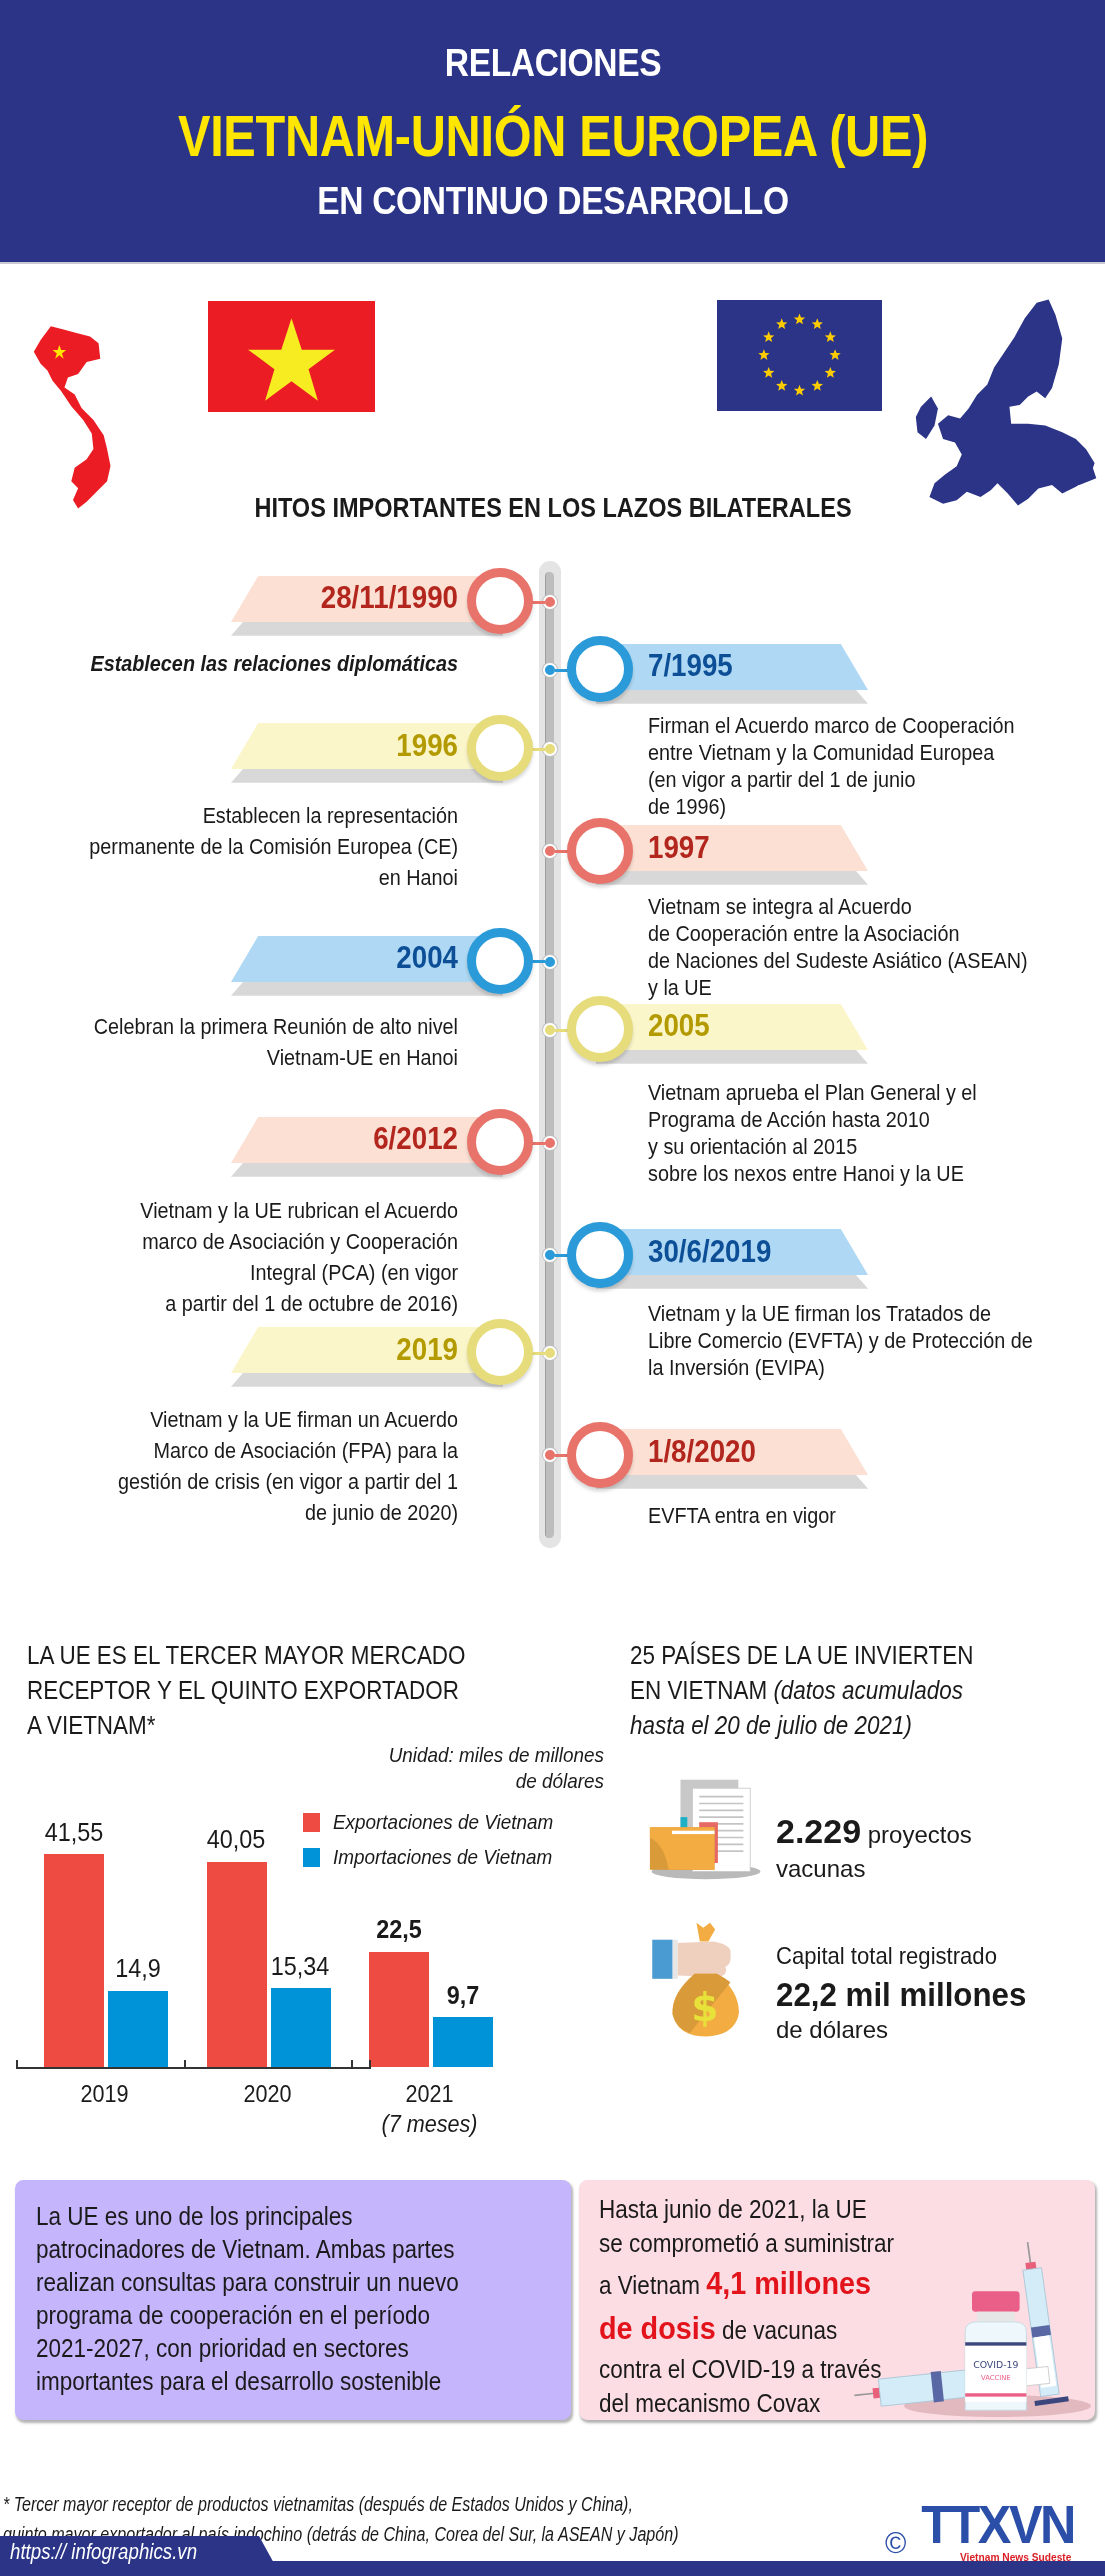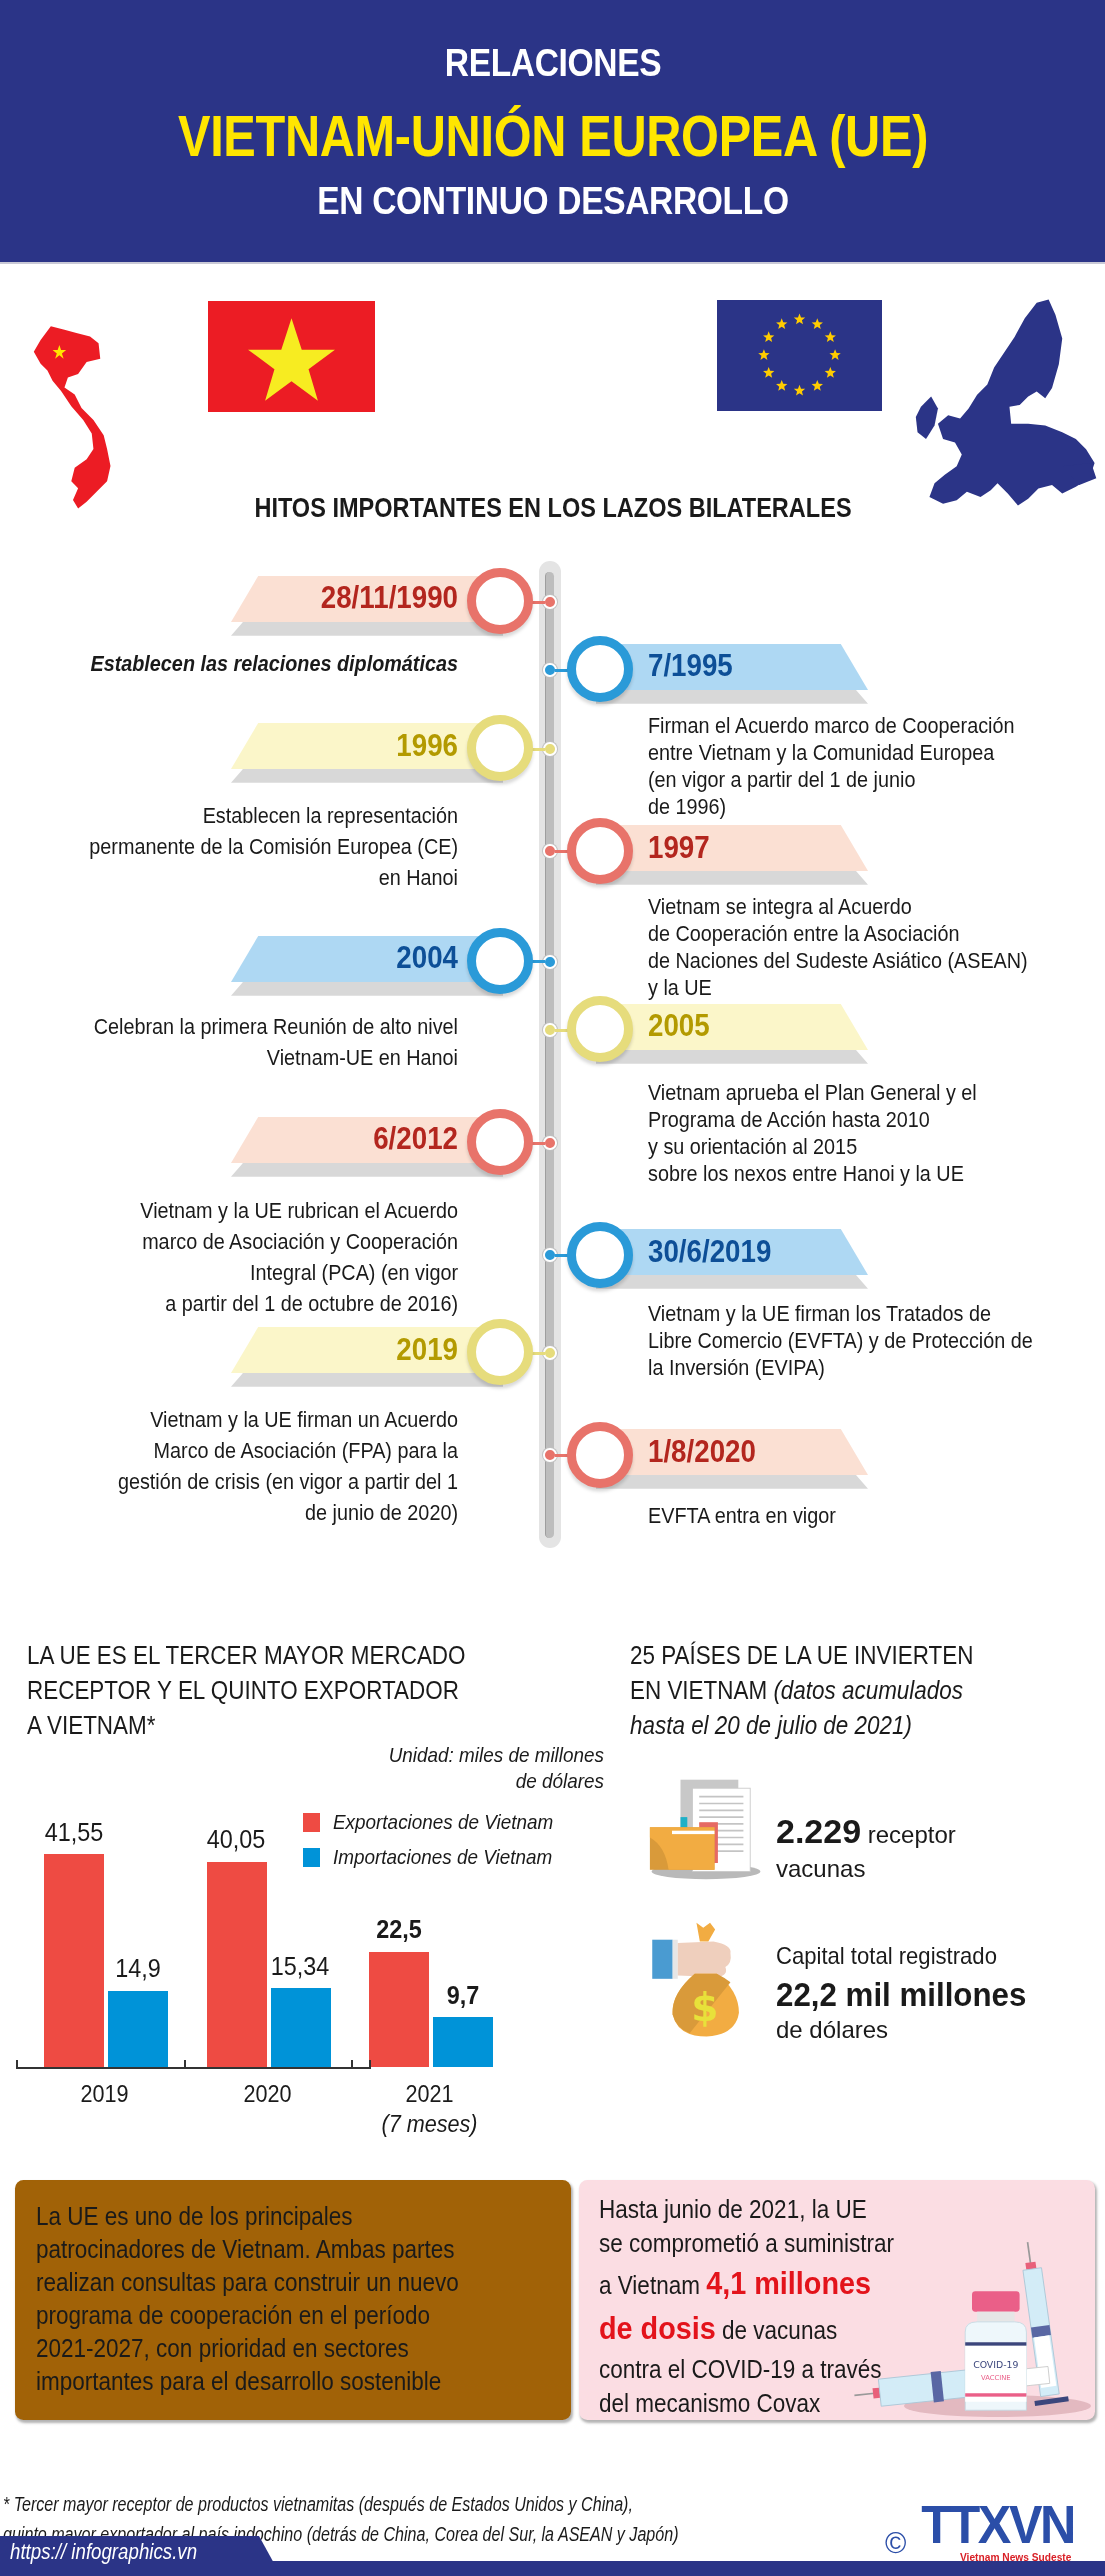--- a/index.html
+++ b/index.html
@@ -45,21 +45,21 @@
   .tick { width: 1.7px; height: 8.5px; background: #333333; top: 2060px; }
   .xcat { font-size: 24px; text-align: center; width: 119px; transform: scaleX(0.9); }
 
   
   .inv-title { left: 630px; top: 1638px; width: 459px; font-size: 25.5px; line-height: 35px; transform-origin: left top; transform: scaleX(0.88); }
   .inv-title .it { font-style: italic; }
   .proj-num { font-weight: bold; font-size: 34px; }
   .proj-text { font-size: 24px; }
 
   
-  .box-blue { left: 15.3px; top: 2180px; width: 556px; height: 240px; background: #a16207; border-radius: 8.5px; box-shadow: 1.7px 2.6px 2.6px rgba(0,0,0,0.3); }
+  .box-blue { left: 15.3px; top: 2180px; width: 556px; height: 240px; background: #c4b5fd; border-radius: 8.5px; box-shadow: 1.7px 2.6px 2.6px rgba(0,0,0,0.3); }
   .box-pink { left: 579px; top: 2180px; width: 516px; height: 240px; background: #fbdde3; border-radius: 8.5px; box-shadow: 1.7px 2.6px 2.6px rgba(0,0,0,0.3); }
   .box-text { font-size: 25px; line-height: 33px; transform-origin: left top; transform: scaleX(0.9); }
   .red-big { color: #e3131b; font-weight: bold; font-size: 32px; }
 
   
   .footnote { left: 3.4px; top: 2489px; width: 919px; font-size: 19.6px; line-height: 30px; font-style: italic; transform-origin: left top; transform: scaleX(0.82); white-space: nowrap; }
   .footer-bar { left: 0; top: 2561px; width: 1106px; height: 15.3px; background: #2b3487; }
   .url-tab { left: 0; top: 2536px; width: 281px; height: 40px; background: #2b3487; clip-path: polygon(0 0, 259px 0, 281px 100%, 0 100%); }
   .url-text { left: 10.2px; top: 2539px; font-size: 22px; font-style: italic; color: #ffffff; transform-origin: left top; transform: scaleX(0.85); white-space: nowrap; }
   .ttxvn { left: 920px; top: 2497px; width: 162px; height: 56px; text-align: right; }
@@ -306,21 +306,21 @@
       <line x1="60" y1="78" x2="112" y2="78"></line>
       <line x1="60" y1="86" x2="112" y2="86"></line>
   </g>
   <rect x="38" y="46" width="8" height="26" fill="#1fb0c7"></rect>
   <rect x="60" y="52" width="22" height="48" fill="#e66a63"></rect>
   <rect x="2" y="58" width="76" height="50" fill="#d99a3a"></rect>
   <path d="M2 58 L78 58 L78 108 L24 108 Q20 80 2 70 Z" fill="#f2ac42"></path>
   <rect x="28" y="62" width="50" height="4" fill="#ffffff"></rect>
 </svg>
 <div class="abs" style="left:776px;top:1812px;white-space:nowrap;">
-  <span class="proj-num">2.229</span><span class="proj-text"> receptor</span>
+  <span class="proj-num">2.229</span><span class="proj-text"> proyectos</span>
 </div>
 <div class="abs proj-text" style="left:776px;top:1855px;">vacunas</div>
 
 <svg class="abs" style="left:652px;top:1921px;" width="94" height="119" viewBox="0 0 110 140">
   <rect x="0" y="22" width="24" height="46" fill="#4a9bd1"></rect>
   <rect x="24" y="22" width="6" height="46" fill="#e6e6e6"></rect>
   <path d="M30 26 L72 24 Q94 28 92 38 Q94 50 86 54 Q90 64 76 66 L30 64 Z" fill="#efcfbd"></path>
   <path d="M52 2 L60 8 L68 2 L74 10 L66 24 L56 24 Z" fill="#f2ac42"></path>
   <path d="M50 62 Q22 86 24 110 Q30 136 64 136 Q98 134 102 108 Q102 82 76 62 Z" fill="#f2ac42"></path>
   <path d="M50 62 Q22 86 24 110 Q28 126 44 132 L92 72 Q84 66 76 62 Z" fill="#d99a3a"></path>

